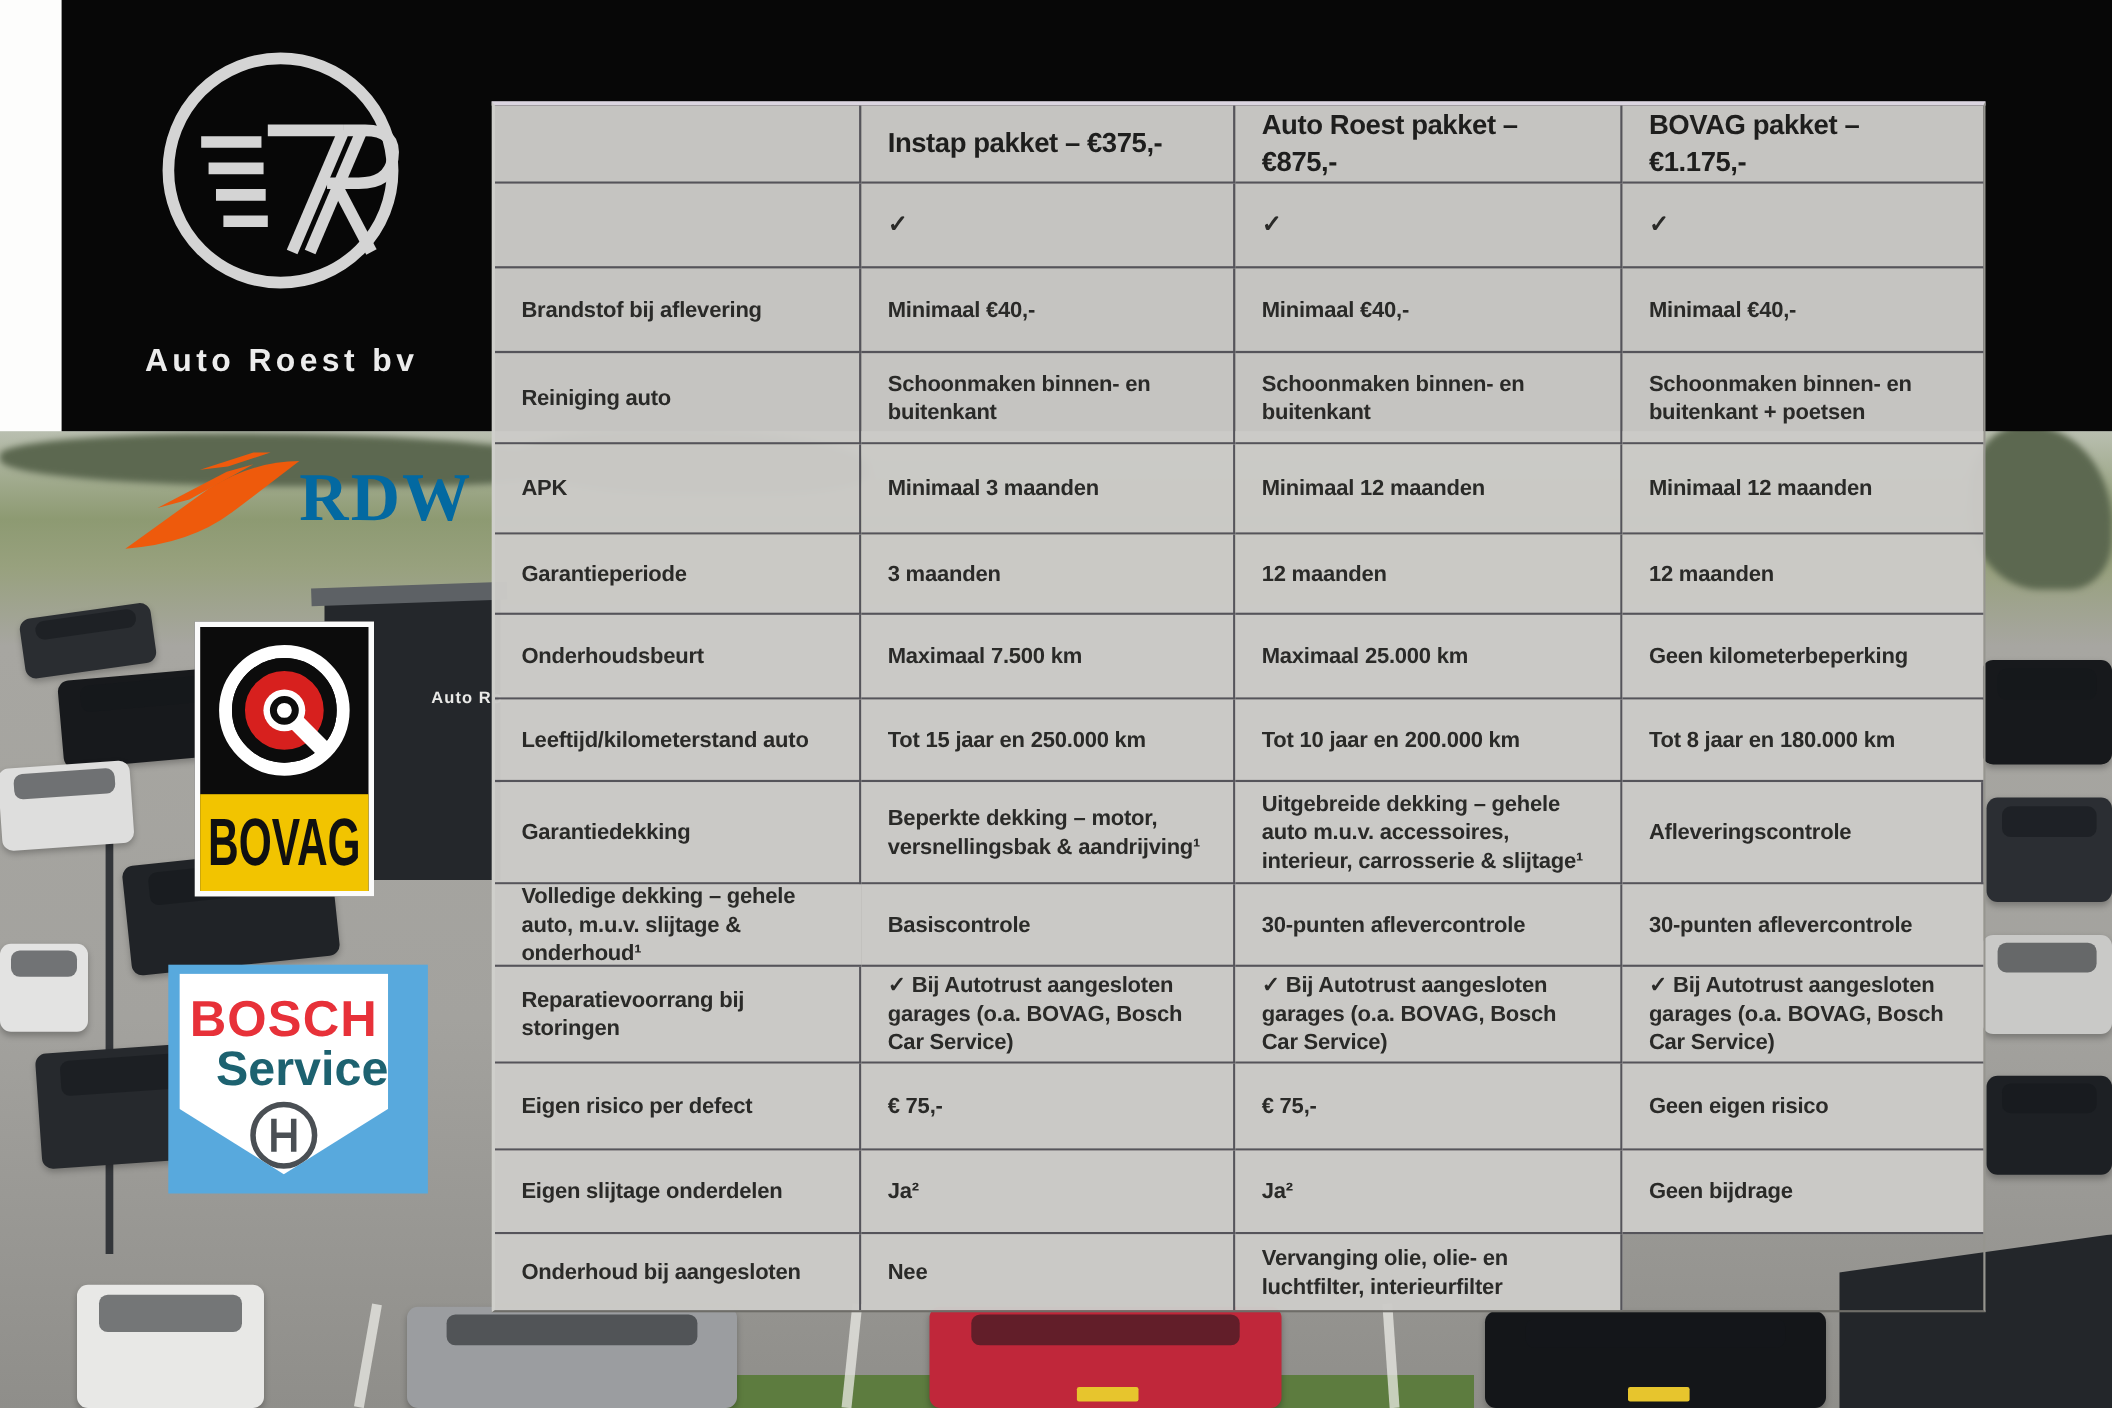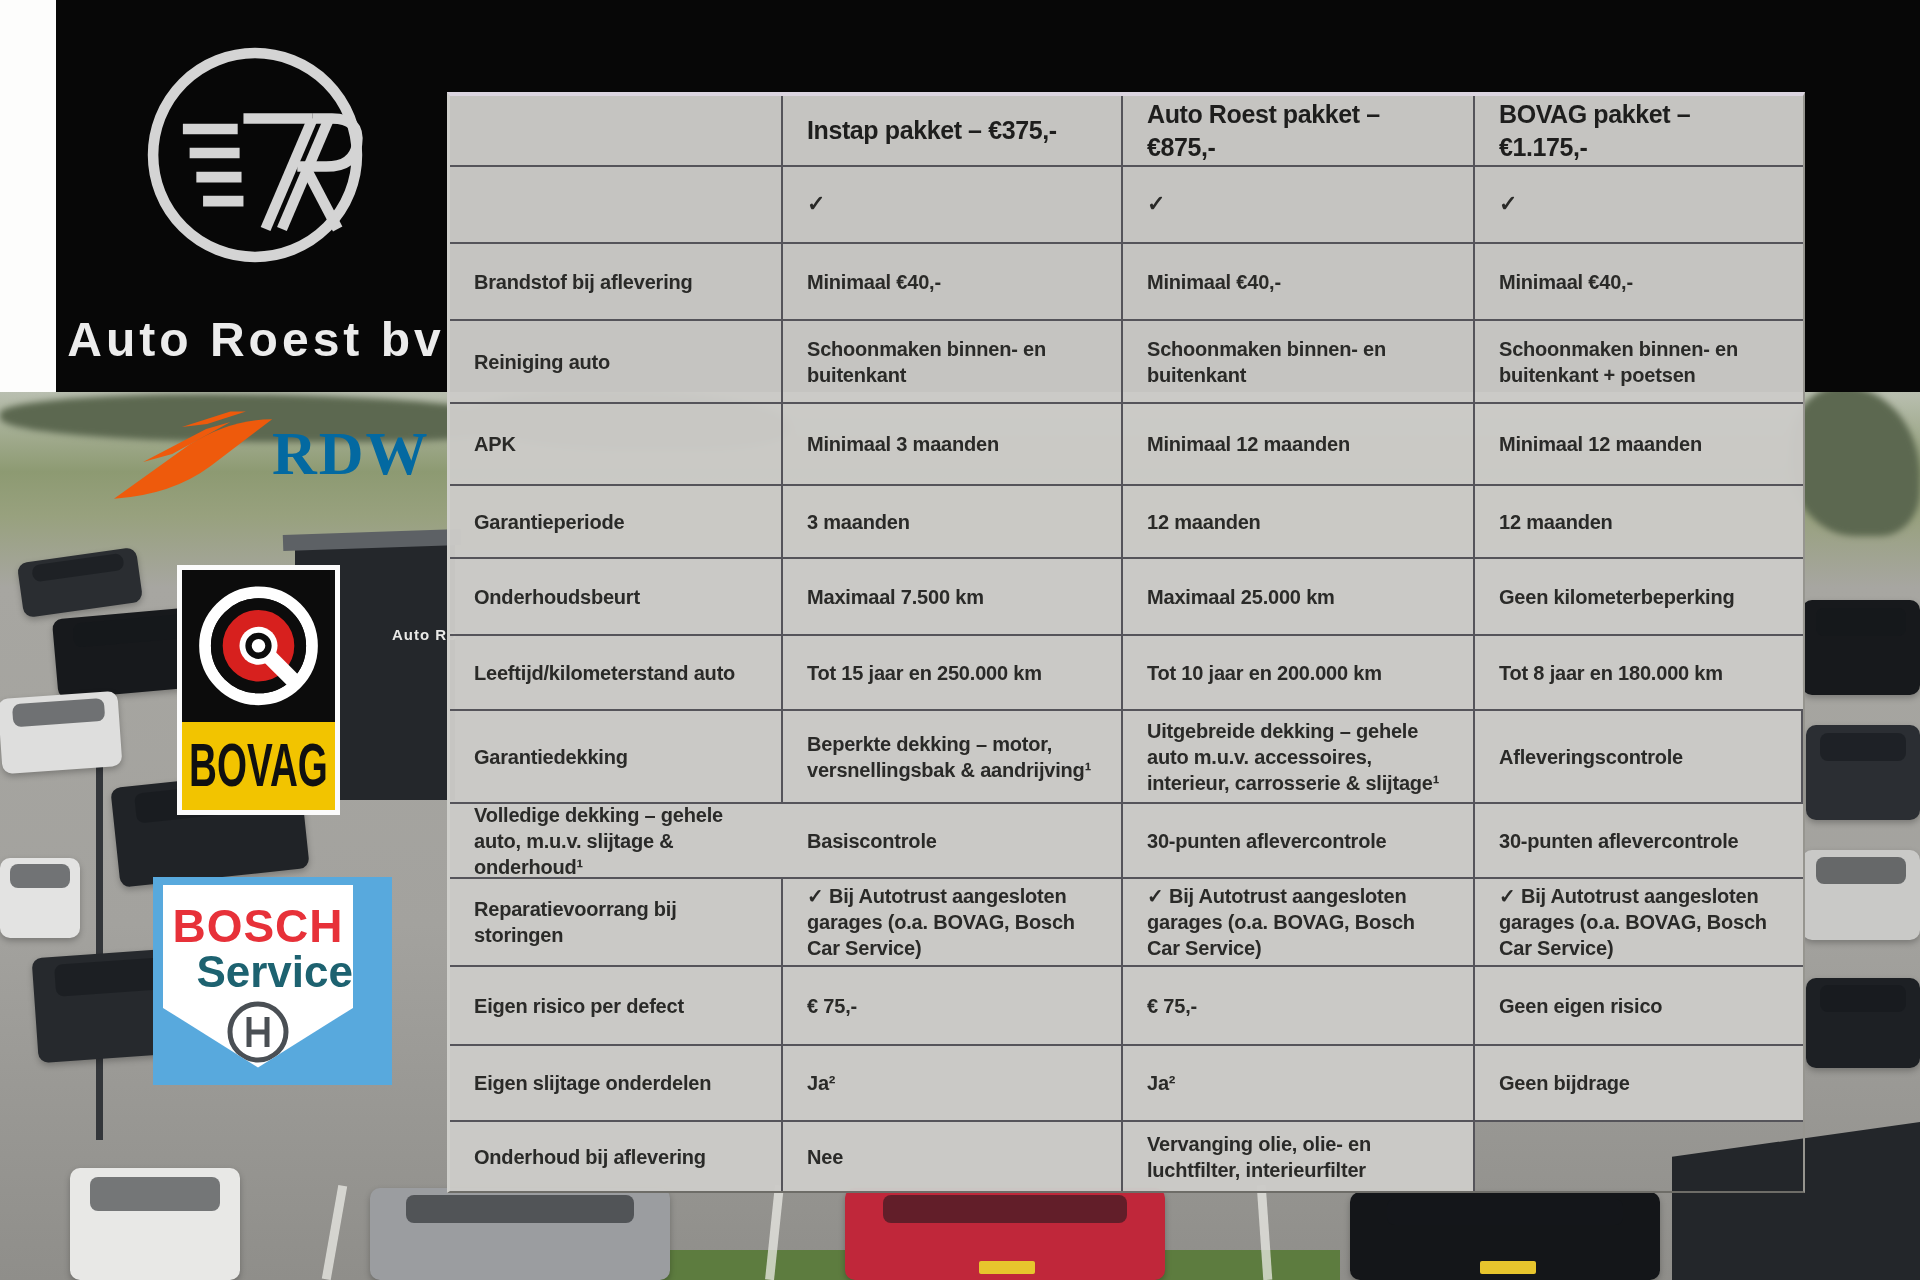--- a/index.html
+++ b/index.html
@@ -19,31 +19,31 @@
   .car .glass{position:absolute;left:12%;top:8%;width:76%;height:30%;background:rgba(20,24,28,.55);border-radius:8px;}
   .plate{position:absolute;background:#e7c52d;border-radius:2px;}
   .pline{position:absolute;width:9px;background:rgba(235,235,230,.75);}
   .grass{position:absolute;left:430px;top:1250px;width:910px;height:30px;background:#5d7c3f;}
   .canopy{position:absolute;left:1672px;top:1122px;width:248px;height:158px;background:#202press327;
           background:#23262a;clip-path:polygon(0 22%,100% 0,100% 100%,0 100%);}
 
   
   .band{position:absolute;left:56px;top:0;width:1864px;height:392px;background:#070707;}
   .brand-name{position:absolute;left:66px;top:312px;width:380px;text-align:center;color:#ececec;
-              font-size:48px;font-weight:bold;letter-spacing:4px;}
+              font-size:29px;font-weight:bold;letter-spacing:4px;}
 
   
   .rdw-text{position:absolute;left:272px;top:418px;color:#0369a1;font-family:"Liberation Serif",serif;
             font-size:62px;font-weight:600;letter-spacing:2px;}
   .bovag{position:absolute;left:177px;top:565px;width:163px;height:250px;background:#0c0c0c;
          border:5px solid #fbfbfb;box-sizing:border-box;}
   .bovag-yellow{position:absolute;left:0;bottom:0;width:100%;height:88px;background:#f2c400;
                 display:flex;align-items:center;justify-content:center;}
   .bovag-word{color:#101010;font-size:42px;font-weight:bold;letter-spacing:0px;transform:scaleY(1.45) scaleX(.92);}
-  .bosch{position:absolute;left:153px;top:877px;width:239px;height:208px;background:#58a9dd;}
+  .bosch{position:absolute;left:153px;top:877px;width:210px;height:208px;background:#58a9dd;padding-left:26px;}
   .bosch-pent{position:absolute;left:10px;top:8px;width:190px;height:192px;background:#ffffff;
               clip-path:polygon(0 0,100% 0,100% 64%,50% 95%,0 64%);}
   .bosch-word{position:absolute;width:100%;text-align:center;font-weight:bold;}
   .bosch-red{top:14px;color:#e73139;font-size:46px;letter-spacing:1px;}
   .bosch-teal{top:62px;color:#1d6270;font-size:44px;text-align:right;}
 
   
   #pkg-table{position:absolute;left:447px;top:92px;width:1353px;height:1095px;display:grid;
              box-sizing:content-box;border-top:4px solid #dbd5e0;border-left:3px solid #cfcfcb;
              border-right:2px solid #96958f;border-bottom:2px solid #6e6d68;}
@@ -219,18 +219,18 @@
       <div class="cell">✓ Bij Autotrust aangesloten garages (o.a. BOVAG, Bosch Car Service)</div>
       <div class="cell lastcol">✓ Bij Autotrust aangesloten garages (o.a. BOVAG, Bosch Car Service)</div>
       <div class="cell">Eigen risico per defect</div>
       <div class="cell">€ 75,-</div>
       <div class="cell">€ 75,-</div>
       <div class="cell lastcol">Geen eigen risico</div>
       <div class="cell">Eigen slijtage onderdelen</div>
       <div class="cell">Ja²</div>
       <div class="cell">Ja²</div>
       <div class="cell lastcol">Geen bijdrage</div>
-      <div class="cell lastrow">Onderhoud bij aflevering</div>
+      <div class="cell lastrow">Onderhoud bij aangesloten</div>
       <div class="cell lastrow">Nee</div>
       <div class="cell lastrow">Vervanging olie, olie- en luchtfilter, interieurfilter</div>
     </div>
 
 </div>
 
 </body></html>

